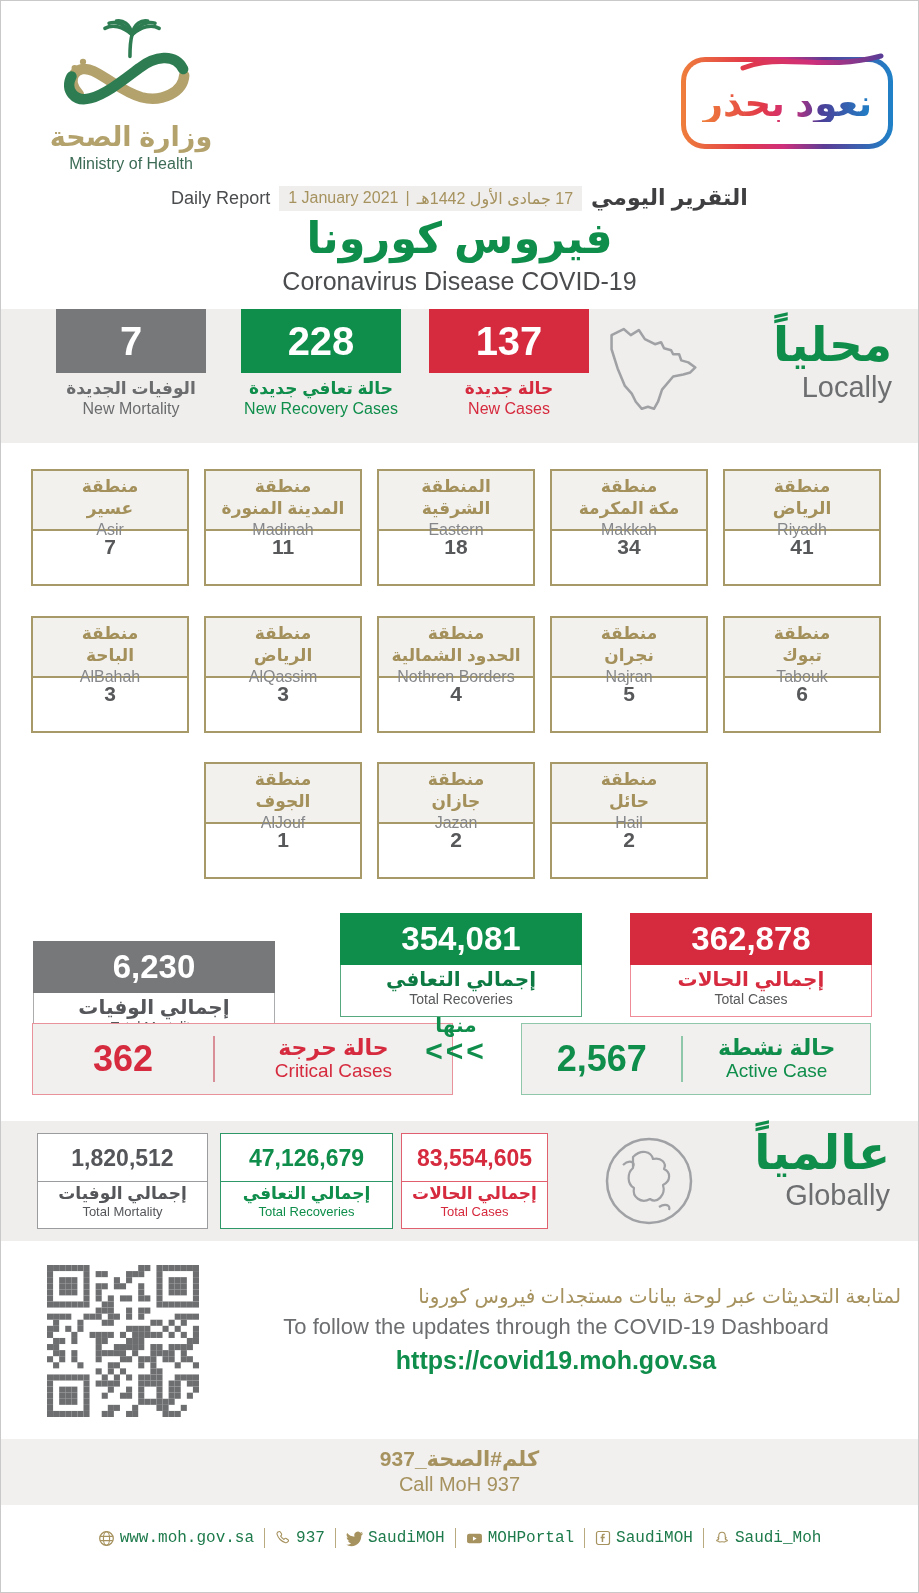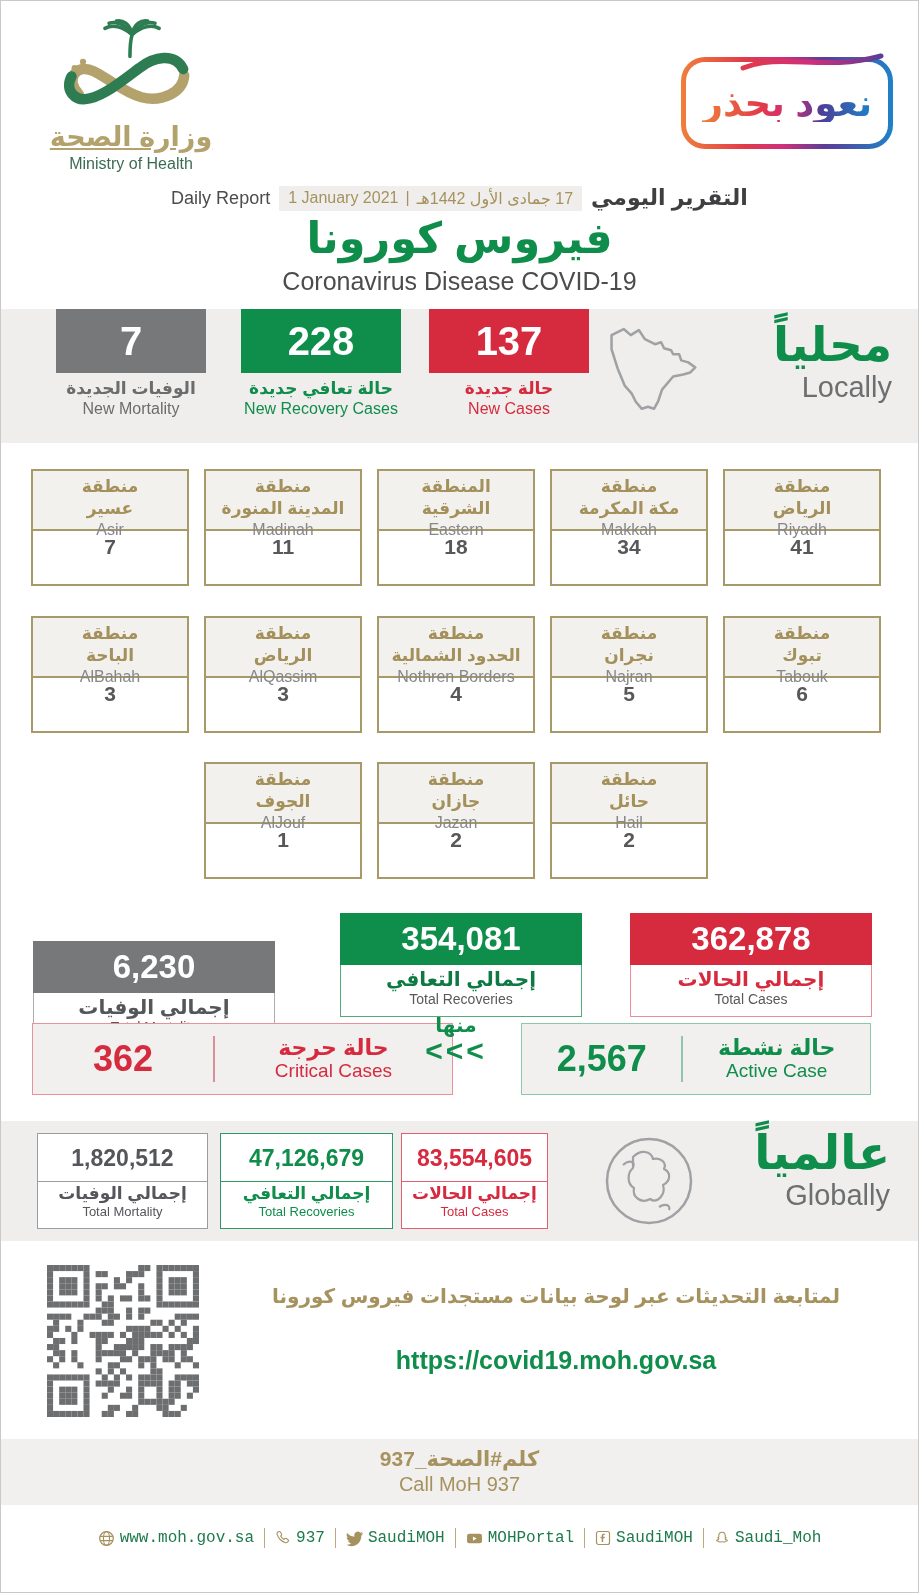--- a/index.html
+++ b/index.html
@@ -6,21 +6,21 @@
     --green:#0f8d4b; --red:#d62a3e; --gray:#77787a; --tan:#a6925e;
     --strip:#efeeec; --dark:#4b4c4e; --txtgray:#6d6e70;
     --logo-green:#2e7d52; --logo-tan:#b3a26c; --card-border:#a89968;
   }
   *{margin:0;padding:0;box-sizing:border-box;}
   body{background:#fff;font-family:"Liberation Sans","DejaVu Sans",sans-serif;}
   .page{position:relative;width:919px;height:1593px;background:#fff;border:1px solid #c9c9c9;overflow:hidden;margin:0 auto;}
 
   
   .logo{position:absolute;left:40px;top:18px;width:180px;text-align:center;}
-  .logo-ar{font-size:27px;font-weight:bold;color:var(--logo-tan);margin-top:2px;text-decoration:underline;}
+  .logo-ar{font-size:27px;font-weight:bold;color:var(--logo-tan);margin-top:2px;}
   .logo-en{font-size:16px;color:#3c6b55;margin-top:2px;}
 
   
   .badge{position:absolute;left:680px;top:56px;width:212px;height:92px;border-radius:24px;
     background:linear-gradient(90deg,#ef7f3b,#e23a49 30%,#cf2f7b 48%,#5b3d96 68%,#1e82c8);padding:5px;}
   .badge-inner{width:100%;height:100%;background:#fff;border-radius:19px;display:flex;align-items:center;justify-content:center;}
   .badge-text{font-size:37px;font-weight:bold;direction:rtl;color:#5b3d96;line-height:1;}
   @supports ((-webkit-background-clip: text) or (background-clip: text)){
     .badge-text{background:linear-gradient(90deg,#ef7f3b,#e23a49 35%,#cf2f7b 52%,#4b3f98 70%,#1e82c8);
       -webkit-background-clip:text;background-clip:text;color:transparent;}
@@ -82,21 +82,21 @@
   .gbox-val{height:48px;line-height:48px;font-size:23px;font-weight:bold;border-bottom:1px solid;}
   .gbox-ar{font-size:17px;font-weight:bold;direction:rtl;margin-top:3px;line-height:1.1;}
   .gbox-en{font-size:13px;}
   .glob-heading{position:absolute;right:28px;top:6px;text-align:right;}
   .glob-ar{font-size:47px;font-weight:bold;color:var(--green);direction:rtl;line-height:1.1;}
   .glob-en{font-size:29px;color:var(--txtgray);}
   .globe{position:absolute;left:602px;top:14px;}
 
   
   .qr{position:absolute;left:46px;top:1264px;width:152px;height:152px;}
-  .dash-ar{position:absolute;left:210px;top:1283px;width:690px;text-align:center;font-size:20px;font-weight:bold;color:var(--tan);direction:rtl;}
+  .dash-ar{position:absolute;left:210px;top:1283px;width:690px;text-align:right;font-size:20px;font-weight:normal;color:var(--tan);direction:rtl;}
   .dash-en{position:absolute;left:210px;top:1313px;width:690px;text-align:center;font-size:22px;color:var(--txtgray);}
   .dash-url{position:absolute;left:210px;top:1345px;width:690px;text-align:center;font-size:25px;font-weight:bold;color:var(--green);}
 
   
   .call-strip{position:absolute;left:0;top:1438px;width:100%;height:66px;background:#f1f0ee;text-align:center;padding-top:8px;}
   .call-ar{font-size:21px;font-weight:bold;color:var(--tan);direction:rtl;}
   .call-en{font-size:20px;color:var(--tan);margin-top:2px;}
 
   
   .footer{position:absolute;left:0;top:1527px;width:100%;display:flex;justify-content:center;align-items:center;gap:10px;font-family:Liberation Mono, monospace;}
@@ -687,20 +687,21 @@
       <rect x="22" y="23" width="1" height="1" fill="#6d6e70"></rect>
       <rect x="9" y="24" width="1" height="1" fill="#6d6e70"></rect>
       <rect x="10" y="24" width="1" height="1" fill="#6d6e70"></rect>
       <rect x="13" y="24" width="1" height="1" fill="#6d6e70"></rect>
       <rect x="14" y="24" width="1" height="1" fill="#6d6e70"></rect>
       <rect x="19" y="24" width="1" height="1" fill="#6d6e70"></rect>
       <rect x="20" y="24" width="1" height="1" fill="#6d6e70"></rect>
       <rect x="21" y="24" width="1" height="1" fill="#6d6e70"></rect>
     </svg>
   <div class="dash-ar">لمتابعة التحديثات عبر لوحة بيانات مستجدات فيروس كورونا</div>
+  <div class="dash-en">To follow the updates through the COVID-19 Dashboard</div>
   <div class="dash-url">https://covid19.moh.gov.sa</div>
 
   <div class="call-strip">
     <div class="call-ar">كلم#الصحة_937</div>
     <div class="call-en">Call MoH 937</div>
   </div>
 
   <div class="footer">
     <div class="fitem">
       <svg width="17" height="17" viewBox="0 0 16 16">

